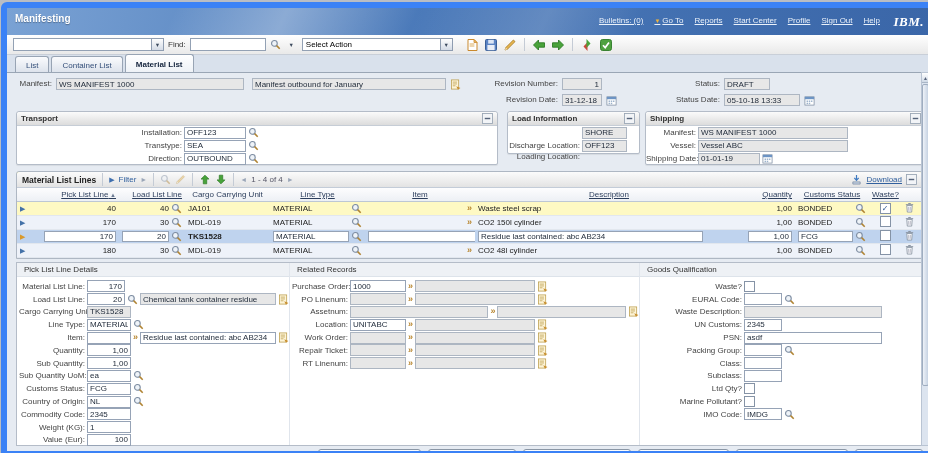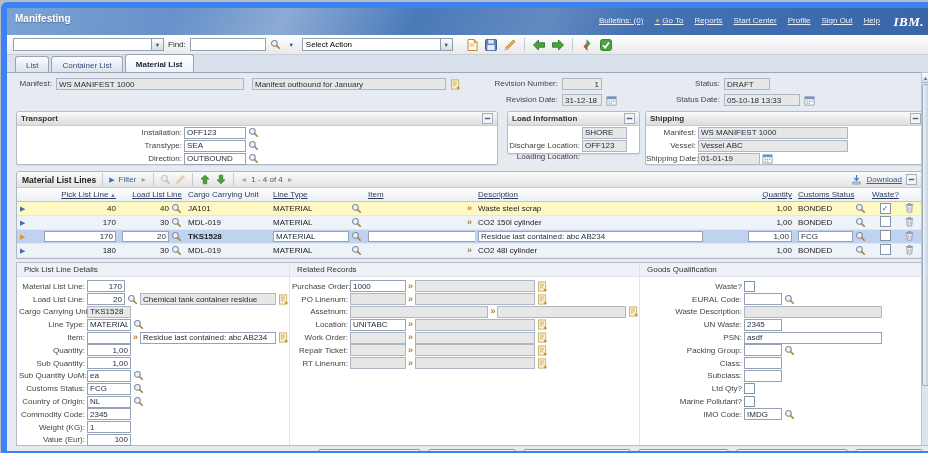--- a/index.html
+++ b/index.html
@@ -53,21 +53,21 @@
   .tablebox{margin-top:2px;background:#fef9c3;border:1px solid #aeb7c3;border-radius:3px 3px 0 0}
   .ttool{height:15px;background:linear-gradient(#fbfbfb,#e3e3e3);border-bottom:1px solid #c3ccd8;display:flex;align-items:center;padding:0 5px;gap:4px;border-radius:3px 3px 0 0}
   .ttool .title{font-weight:bold;font-size:8.5px;color:#222}
   .bluearrow{color:#3f6fae;font-size:7px;cursor:pointer}
   .greendim{color:#9aa6b8;font-size:7px;cursor:pointer}
   .linkblue{color:#31609e;font-size:8px;text-decoration:none;cursor:pointer}
   .pagtxt{font-size:8px;color:#556}
   .ttool .right{margin-left:auto;display:flex;align-items:center;gap:4px}
   .dlink{color:#31609e;font-size:8px;text-decoration:underline;cursor:pointer}
   table.tbl{width:100%;border-collapse:collapse;table-layout:fixed}
-  .tbl th{font-weight:normal;font-size:8px;color:#2c3e5c;text-decoration:underline;text-align:left;padding:0 3px;border-bottom:1px solid #bdc7d4;background:linear-gradient(#fdfdfe,#edf0f5);height:13px;white-space:nowrap;overflow:hidden}
+  .tbl th{font-weight:normal;font-size:8px;color:#2c3e5c;text-decoration:underline;text-align:center;padding:0 3px;border-bottom:1px solid #bdc7d4;background:linear-gradient(#fdfdfe,#edf0f5);height:13px;white-space:nowrap;overflow:hidden}
   .tbl th.nul{text-decoration:none}
   .tbl th.ar,.tbl td.ar{text-align:right}
   .tbl td{font-size:8px;padding:0 3px;height:13px;border-bottom:1px solid #e2e7ee;white-space:nowrap;overflow:hidden;color:#222}
   .tbl tr.alt td{background:#eef2f9}
   .tbl tr.sel td{background:#bfd3ee}
   .cellflex{display:flex;align-items:center;gap:2px;height:12px}
   .cellflex .v{flex:1}
   .cellflex .v.ar{text-align:right}
   .tbl .fin{height:11px}
   .rowarrow{color:#4472a8;font-size:7px;cursor:pointer}
@@ -872,21 +872,21 @@
                   <circle cx="4.8" cy="4.8" r="3.1" fill="#eef3f8" stroke="#7c8ba0" stroke-width="1.2"></circle>
                   <line x1="7.2" y1="7.2" x2="10.6" y2="10.6" stroke="#b08433" stroke-width="1.7"></line>
                 </svg>
               </span>
             </div>
             <div class="frow">
               <span class="flabel" style="width: 100px;">Waste Description:</span>
               <input class="fin ro" type="text" readonly="" value="" style="width: 138px;">
             </div>
             <div class="frow">
-              <span class="flabel" style="width: 100px;">UN Waste:</span>
+              <span class="flabel" style="width: 100px;">UN Customs:</span>
               <input class="fin" type="text" value="2345" style="width: 38px;">
             </div>
             <div class="frow">
               <span class="flabel" style="width: 100px;">PSN:</span>
               <input class="fin" type="text" value="asdf" style="width: 138px;">
             </div>
             <div class="frow">
               <span class="flabel" style="width: 100px;">Packing Group:</span>
               <input class="fin" type="text" value="" style="width: 38px;">
               <span class="icn ">

